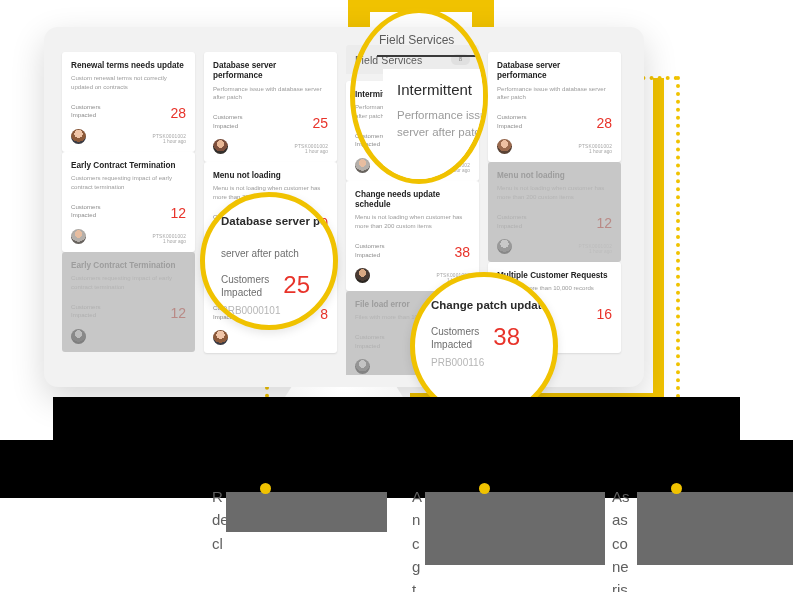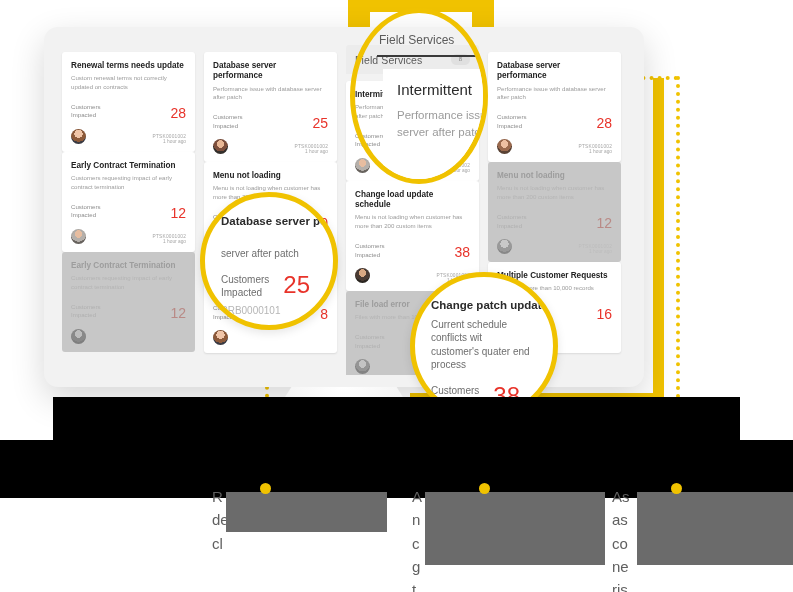--- a/index.html
+++ b/index.html
@@ -259,21 +259,21 @@
                 </div>
                 <div class="card-foot">
                   <div class="avatar a2"></div>
                   <div class="meta">
                     <div class="meta-id">PTSK0001002</div>
                     <div class="meta-time">1 hour ago</div>
                   </div>
                 </div>
               </div>
               <div class="card">
-                <div class="card-title">Change load update schedule</div>
+                <div class="card-title">Change needs update schedule</div>
                 <div class="card-desc">Menu is not loading when customer has more than 200 custom items</div>
                 <div class="card-metric">
                   <div class="metric-label">Customers<br>Impacted</div>
                   <div class="metric-value">38</div>
                 </div>
                 <div class="card-foot">
                   <div class="avatar a3"></div>
                   <div class="meta">
                     <div class="meta-id">PTSK0001002</div>
                     <div class="meta-time">1 hour ago</div>
@@ -366,21 +366,20 @@
         <div class="mag-label"><span>Customers</span><br><span>Impacted</span></div>
         <div class="mag-value">25</div>
       </div>
       <div class="mag-foot"><span>PRB0000101</span><br></div>
     </div>
   </div>
 
   <div class="mag" style="left:410px;top:272px;width:148px;height:148px;">
     <div class="mag-inner" style="padding:22px 16px;">
       <div class="mag-title">Change patch update sch</div>
-      <div class="mag-desc"><span>Current schedule conflicts wit</span><br><span>customer's quater end process</span></div>
       <div class="mag-metric">
         <div class="mag-label"><span>Customers</span><br><span>Impacted</span></div>
         <div class="mag-value">38</div>
       </div>
       <div class="mag-foot"><span>PRB000116</span><br></div>
     </div>
   </div>
 
   <div class="blk" style="left:0;top:440px;width:793px;height:58px;"></div>
   <div class="blk" style="left:53px;top:397px;width:687px;height:47px;"></div>

